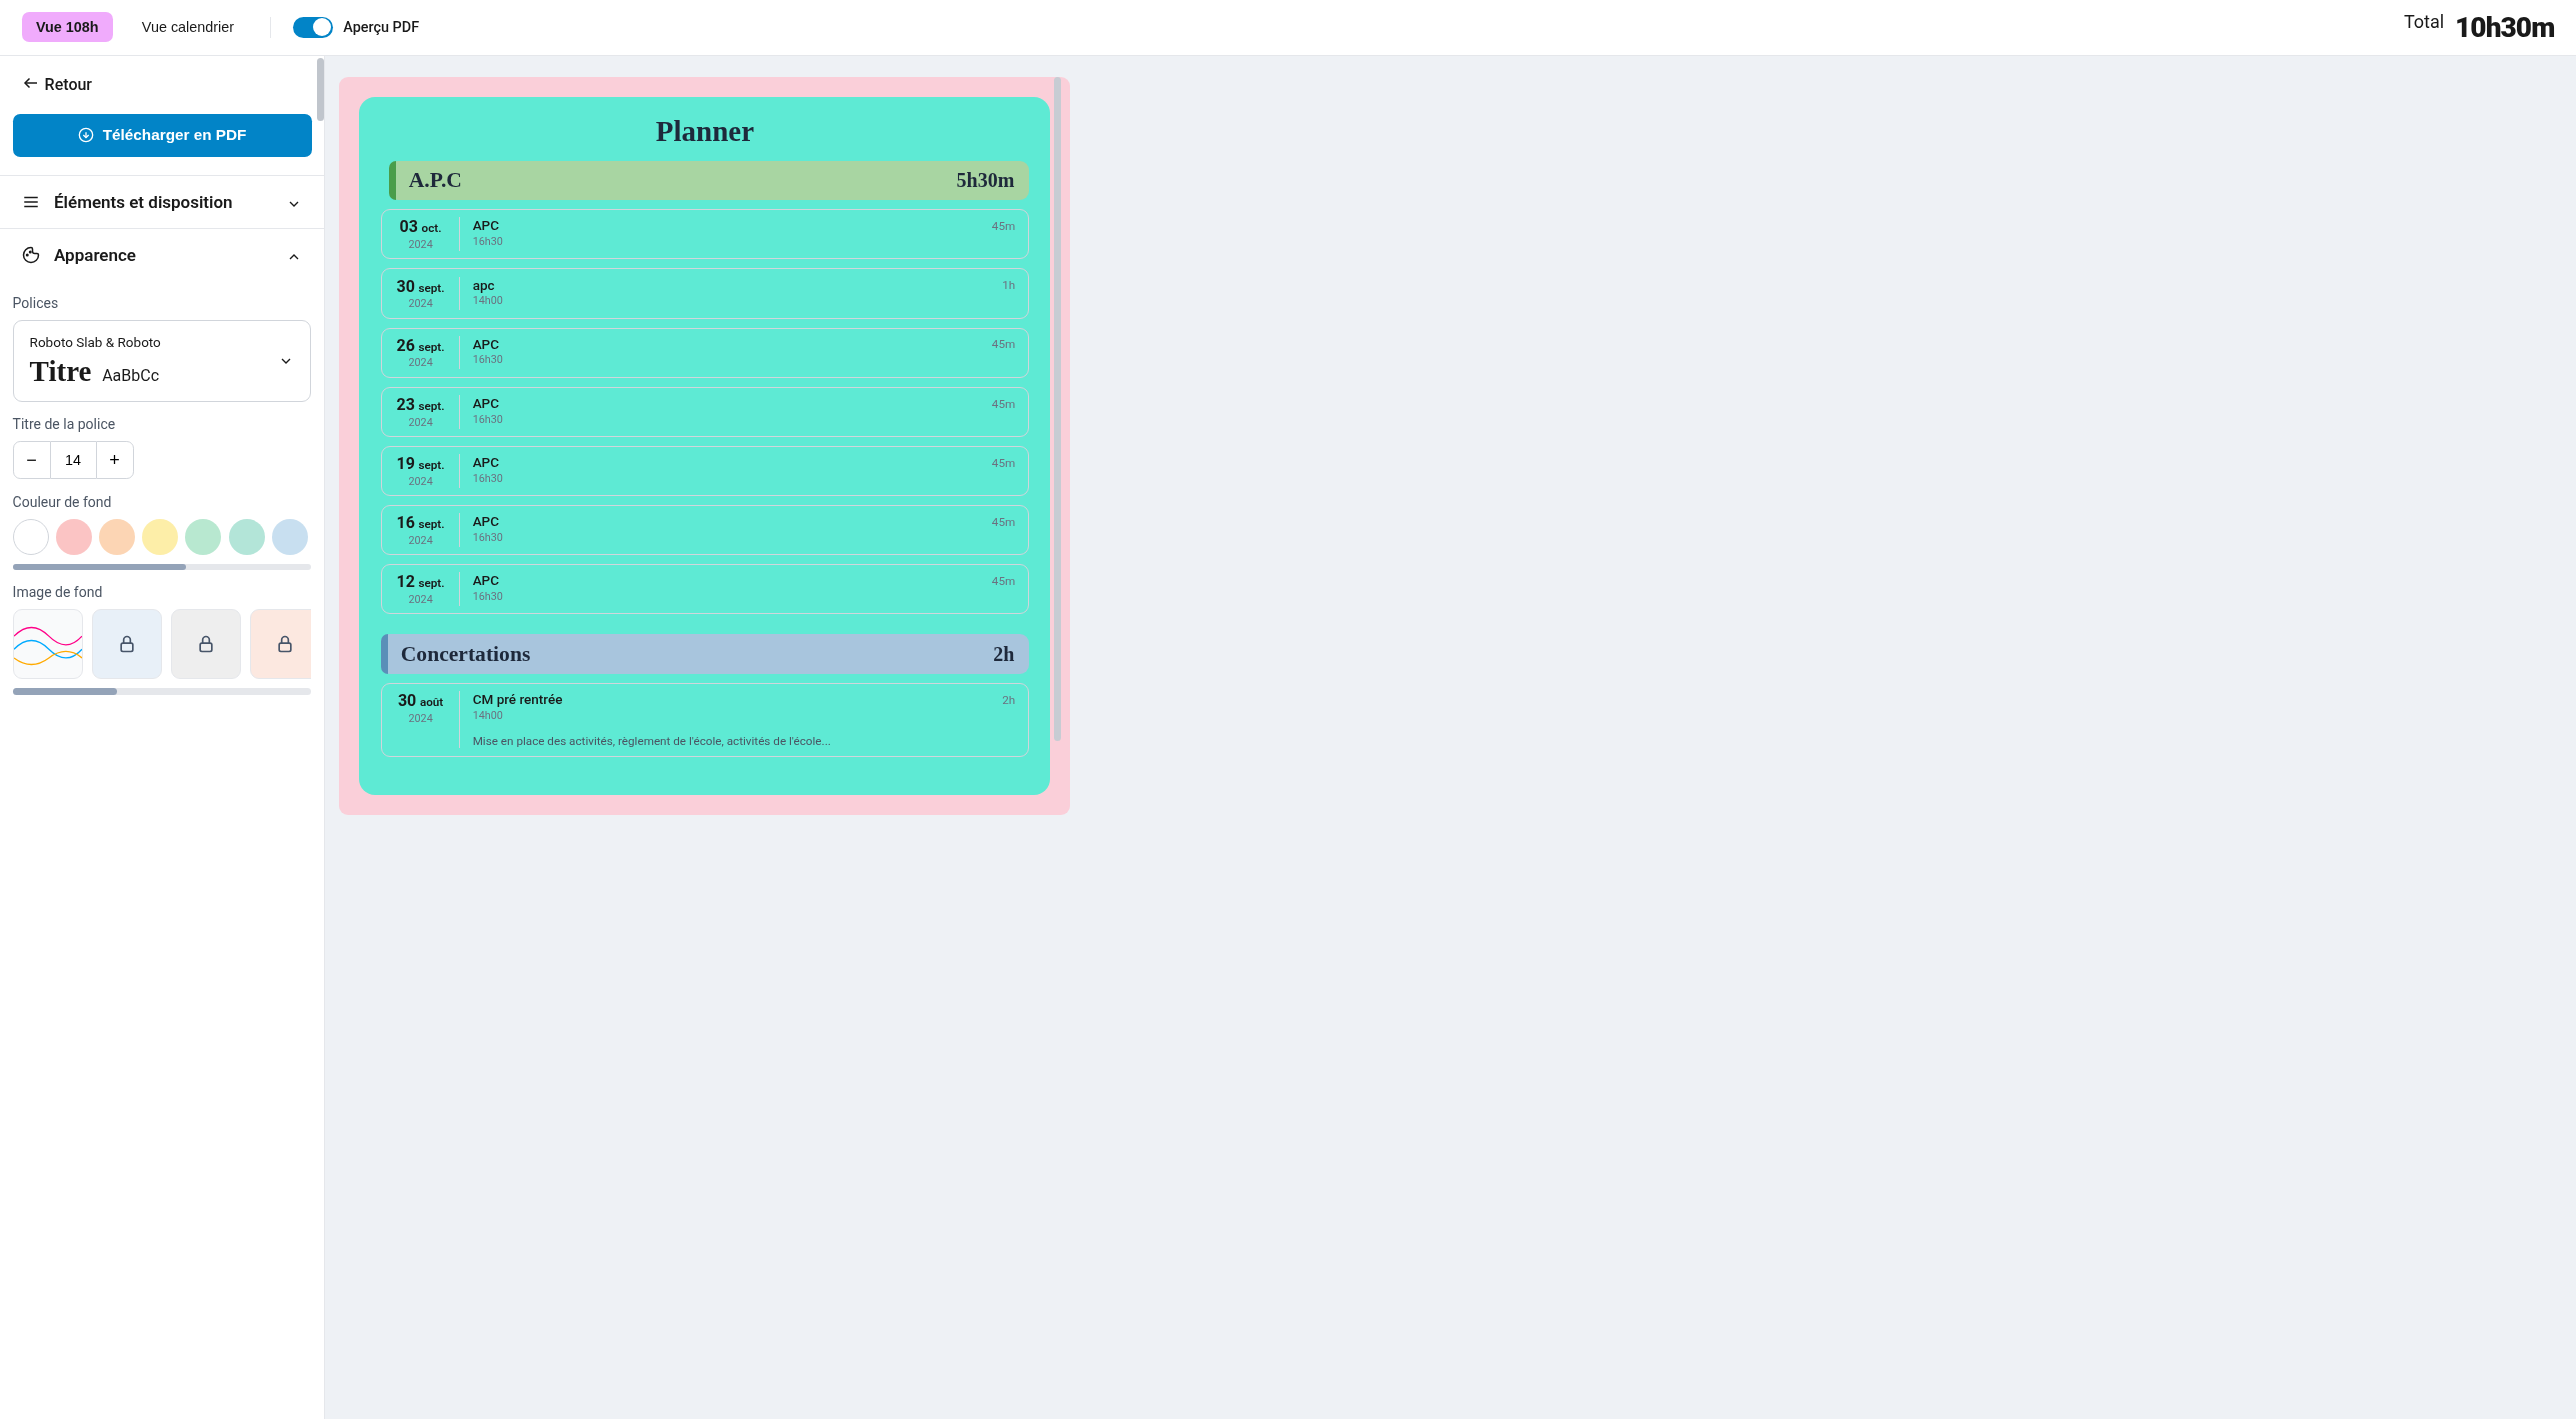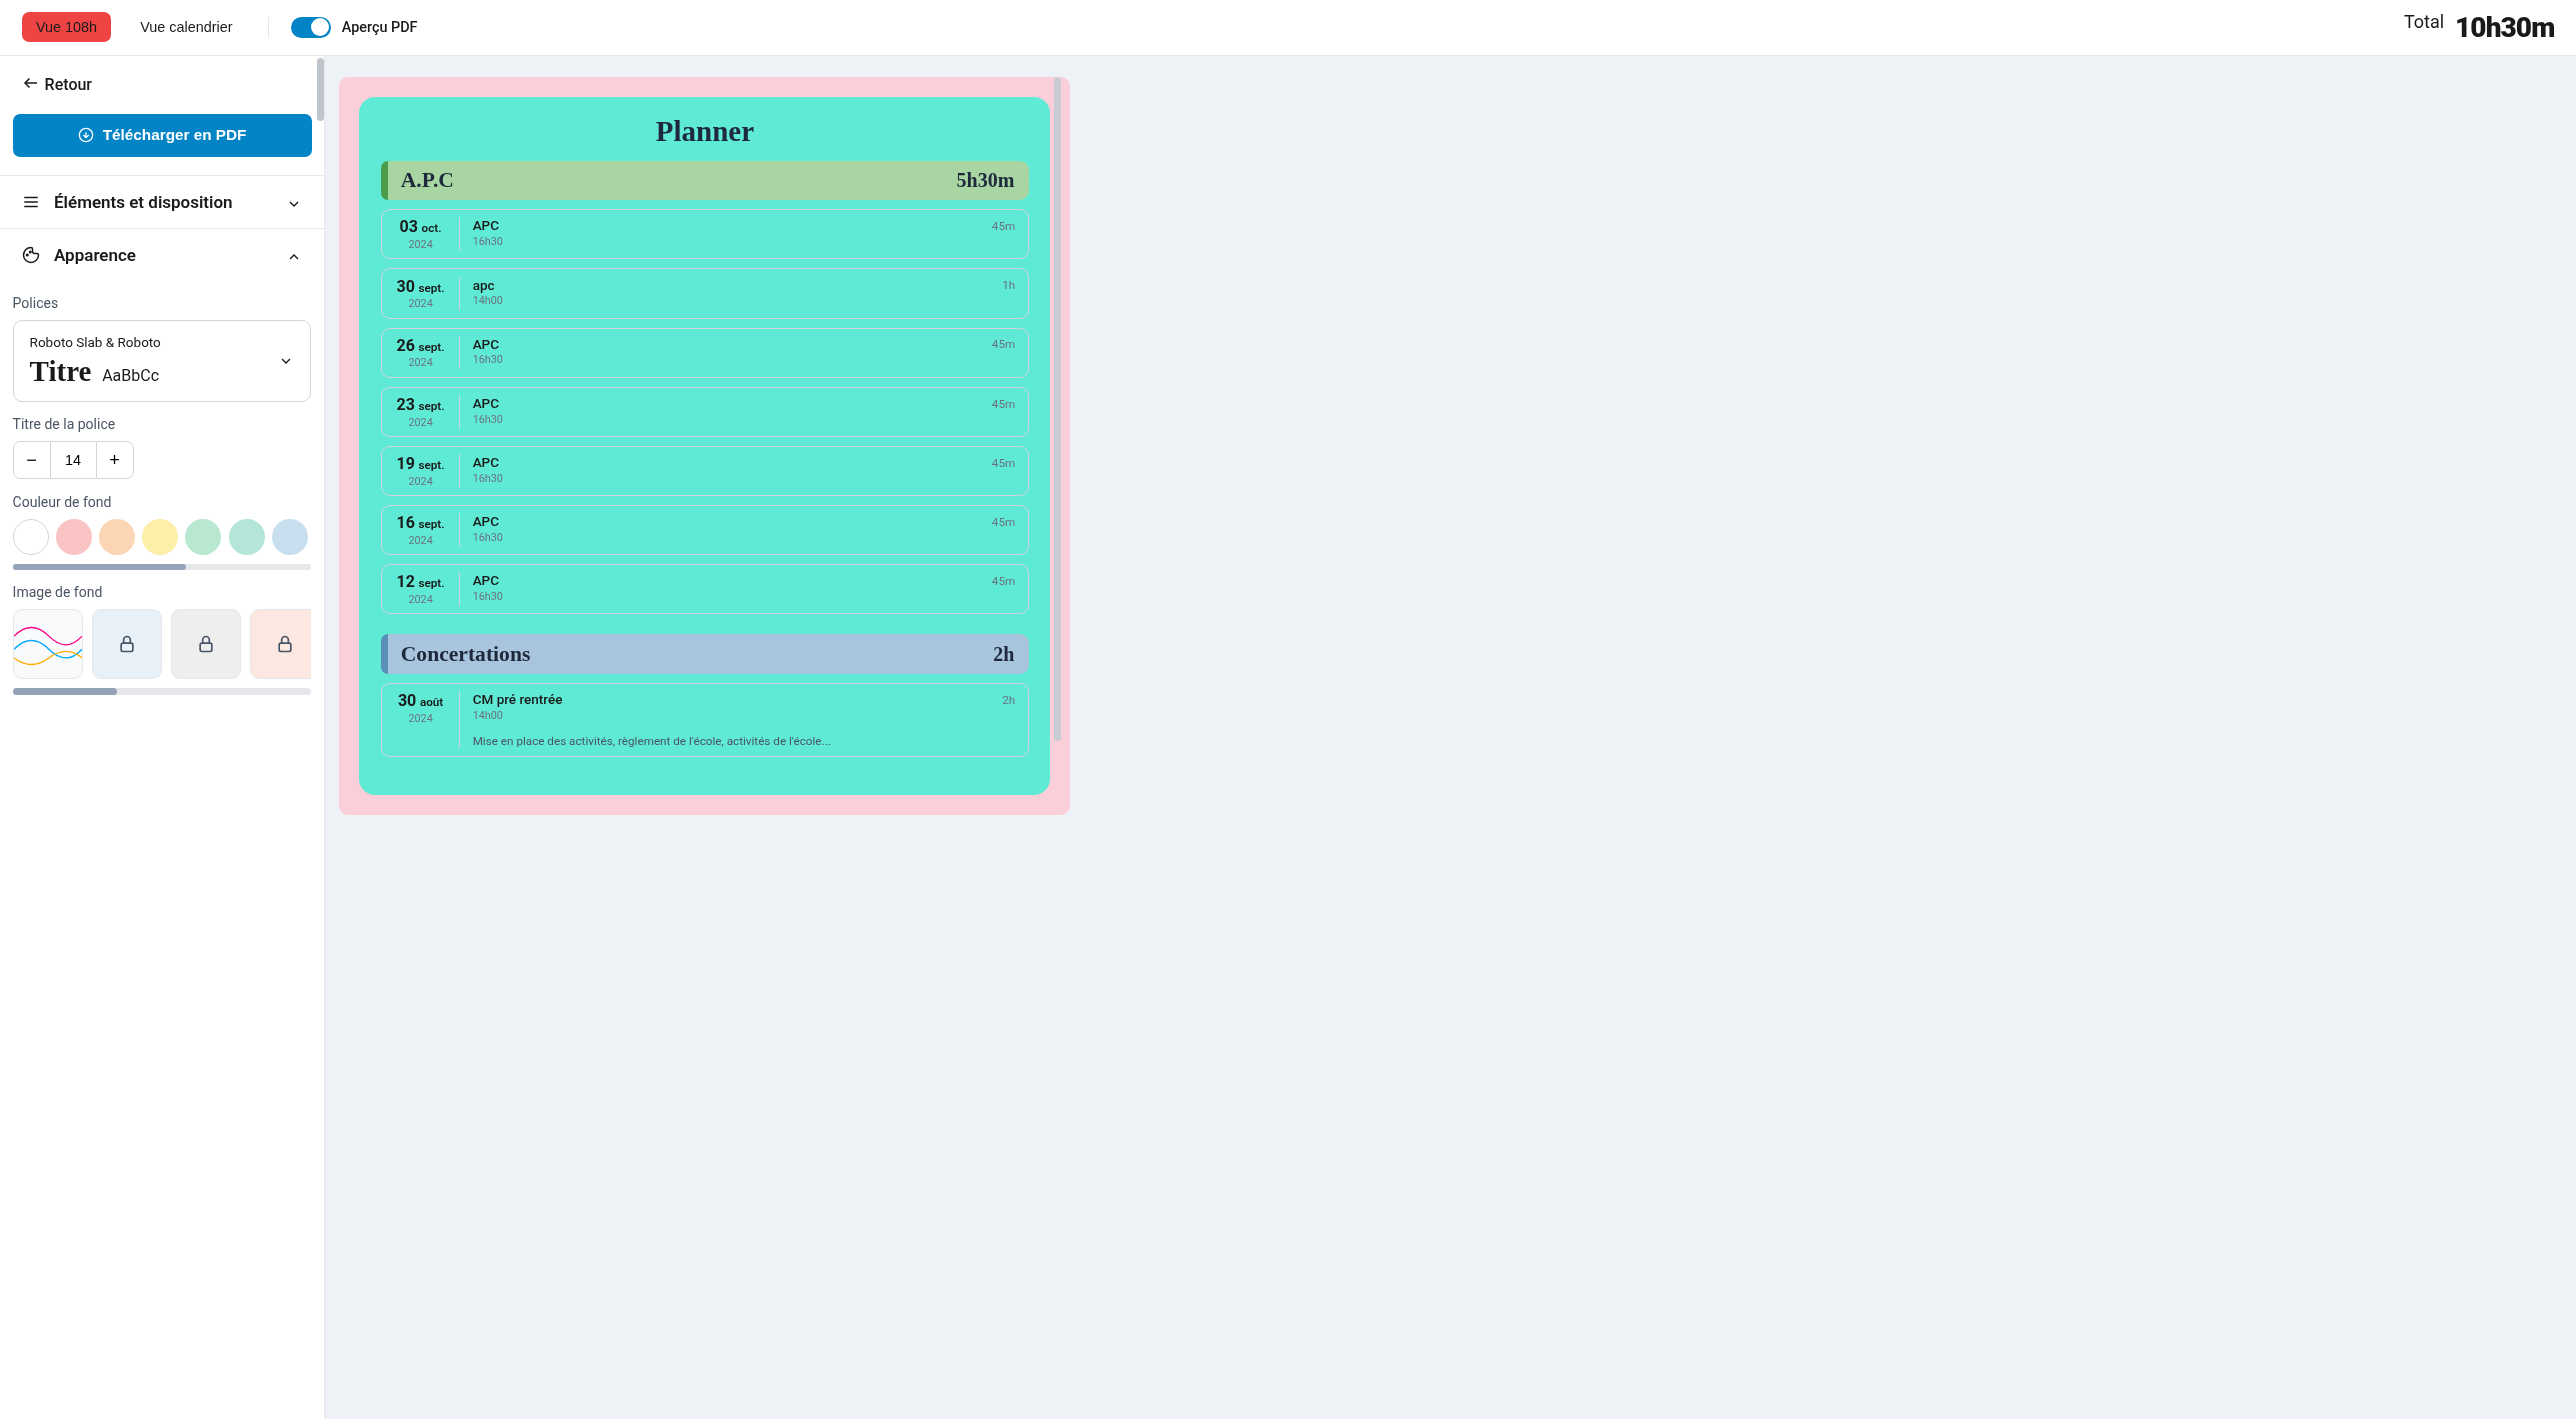--- a/index.html
+++ b/index.html
@@ -2,21 +2,21 @@
 <html style="font-size:14.4px"><head>
 <meta charset="utf-8">
 <style>
 * { margin: 0; padding: 0; box-sizing: border-box; }
 body { font-family: -apple-system, BlinkMacSystemFont, 'Segoe UI', Roboto, sans-serif; font-size: 12.6px; color: #1a1a1a; background: #fff; }
 
 
 .topbar { display: flex; align-items: center; justify-content: space-between; padding: 10.8px 21.6px; border-bottom: 0.9px solid #e5e7eb; }
 .topbar-left { display: flex; align-items: center; gap: 14.4px; }
 .view-btn { padding: 7.2px 14.4px; border-radius: 7.2px; font-size: 14.4px; font-weight: 500; cursor: pointer; background: transparent; border: none; color: #1a1a1a; }
-.view-btn.active { background: #ef4444; }
+.view-btn.active { background: #f0abfc; font-weight: bold; }
 .divider-v { width: 0.9px; height: 21.6px; background: #e5e7eb; margin: 0 7.2px; }
 .toggle-wrap { display: flex; align-items: center; gap: 10.8px; }
 .toggle { width: 40px; height: 21.6px; background: #0284c7; border-radius: 10.8px; position: relative; cursor: pointer; }
 .toggle-knob { position: absolute; right: 1.8px; top: 1.8px; width: 18px; height: 18px; background: #fff; border-radius: 50%; }
 .toggle-label { font-size: 14.4px; font-weight: 500; }
 .topbar-right { display: flex; align-items: flex-start; gap: 10.8px; }
 .total-label { font-size: 18px; color: #1a1a1a; }
 .total-value { font-size: 28px; font-weight: 900; letter-spacing: -0.9px; }
 
 
@@ -58,21 +58,21 @@
 
 
 .main { flex: 1; background: #eef1f5; overflow: auto; position: relative; padding: 21.6px 21.6px 21.6px 14.4px; }
 .main-scrollbar { position: absolute; left: 729px; top: 21.6px; width: 7.2px; height: 664px; background: #c7ccd3; border-radius: 3.6px; }
 .page-wrap { width: 731px; background: #facfd9; border-radius: 9px; padding: 20px; }
 .page { background: #5eead4; border-radius: 16px; padding: 18px 21.6px; }
 .page-title { font-family: 'Roboto Slab', Georgia, serif; font-size: 29px; font-weight: 900; text-align: center; color: #1e293b; margin-bottom: 12.6px; }
 .group { margin-bottom: 20px; }
 .group-header { display: flex; align-items: center; justify-content: space-between; border-radius: 9px; padding: 7.2px 14.4px 7.2px 14.4px; position: relative; }
 .group-header::before { content: ''; position: absolute; left: 0; top: 0; bottom: 0; width: 7.2px; border-radius: 9px 0 0 9px; }
-.group-apc { background: #a8d5a2; }
+.group-apc { background: #a8d5a2; margin-left: 8px; }
 .group-apc::before { background: #4a9d4a; }
 .group-concert { background: #a8c5dd; }
 .group-concert::before { background: #5a8fb8; }
 .group-name { font-family: 'Roboto Slab', Georgia, serif; font-size: 21.6px; font-weight: 900; color: #1e293b; margin-left: 5.4px; }
 .group-duration { font-family: 'Roboto Slab', Georgia, serif; font-size: 20px; font-weight: 700; color: #1e293b; }
 .entry { display: flex; border: 0.9px solid #d1d5db; border-radius: 9px; margin-top: 9px; padding: 7.2px 12.6px; align-items: flex-start; }
 .entry-date { display: flex; flex-direction: column; align-items: center; width: 52px; flex-shrink: 0; }
 .entry-date-top { display: flex; align-items: baseline; gap: 3.6px; }
 .entry-day { font-size: 16px; font-weight: 700; }
 .entry-month { font-size: 11.7px; font-weight: 600; }

